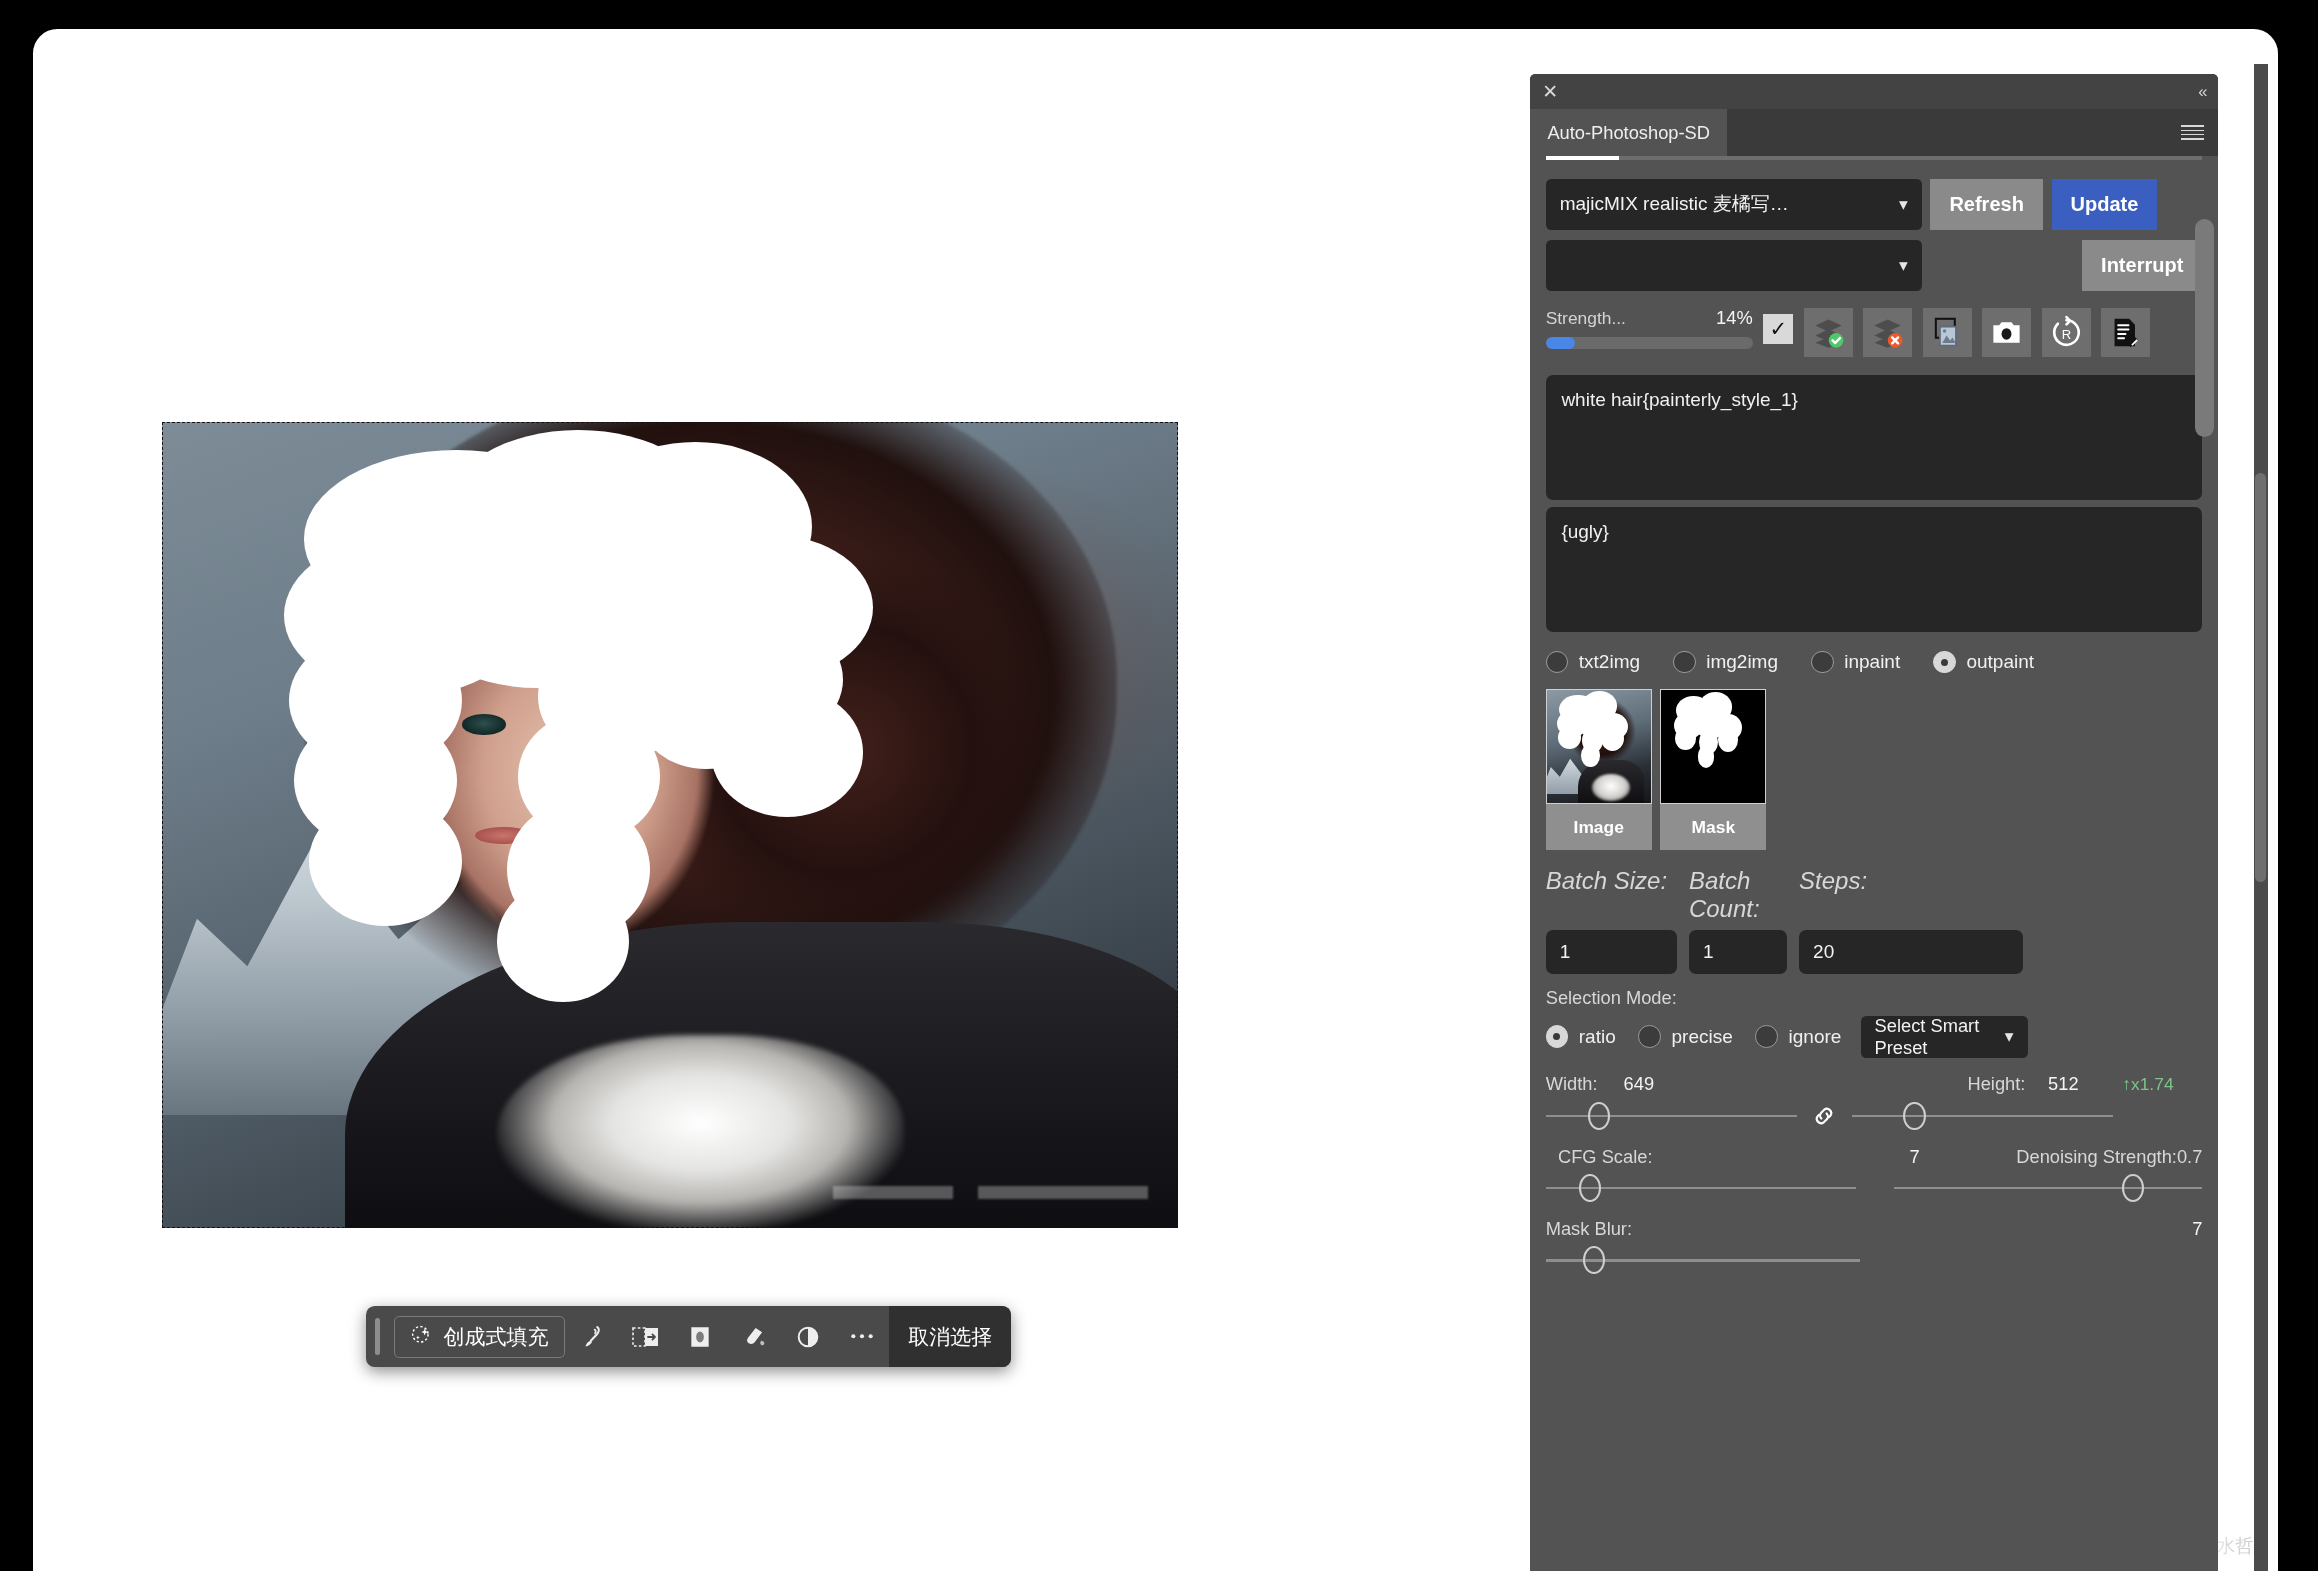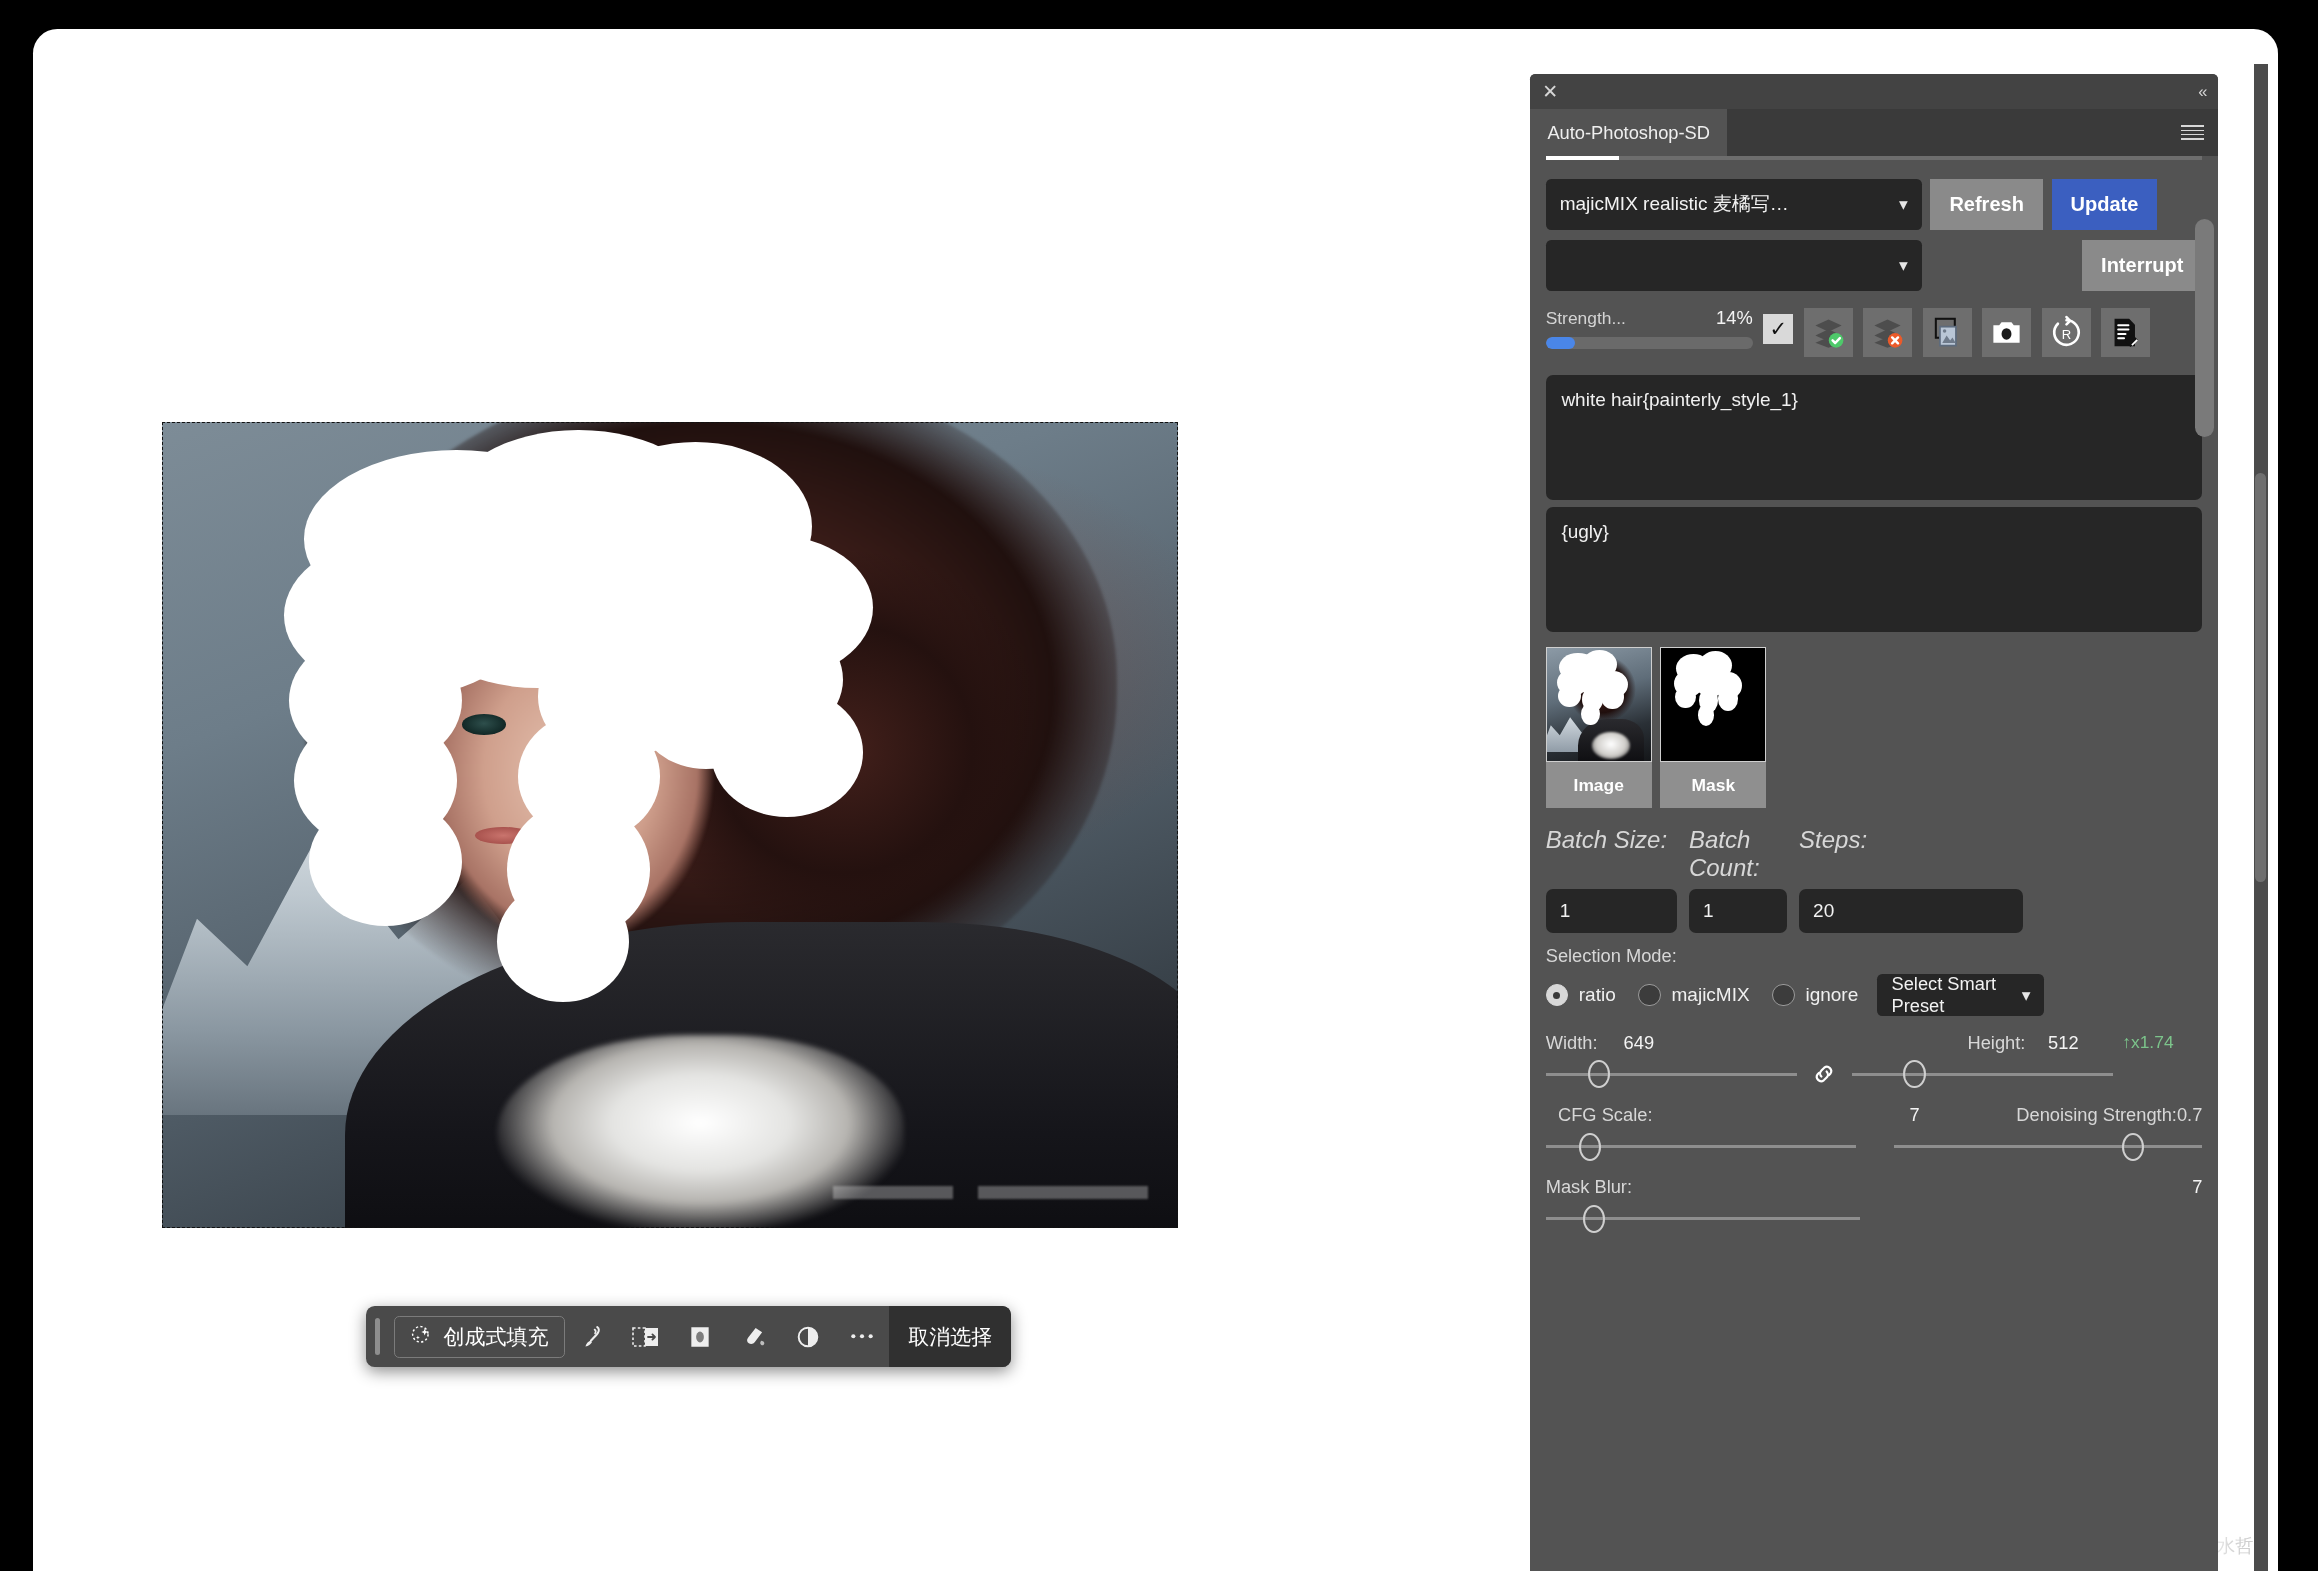--- a/index.html
+++ b/index.html
@@ -511,20 +511,32 @@
         </div>
       </div>
 
       <div class="prompt-box" style="margin-top:17.4px;height:125px;">
         <span>white hair{painterly_style_1}</span>
       </div>
       <div class="prompt-box" style="margin-top:7px;height:125px;">
         <span>{ugly}</span>
       </div>
 
+      <div class="radio-row" style="margin-top:19px;">
+        <div class="radio"></div>
+        <div class="radio-label">txt2img</div>
+        <div class="radio"></div>
+        <div class="radio-label">img2img</div>
+        <div class="radio"></div>
+        <div class="radio-label">inpaint</div>
+        <div class="radio on">
+            <i></i>
+          </div>
+        <div class="radio-label">outpaint</div>
+      </div>
 
       <div id="thumbs" style="margin-top:15.7px;">
         <div class="thumb-card">
           <div class="thumb-img">
             <div style="position:absolute;inset:0;background:linear-gradient(165deg,#8c9aa6 0%,#5f6d79 40%,#2a3036 72%,#141619 100%);"></div>
             <div style="position:absolute;left:-6%;bottom:8%;width:62%;height:40%;background:linear-gradient(180deg,#e6ecf1,#909ca7);clip-path:polygon(0 100%,16% 40%,30% 62%,46% 22%,64% 56%,82% 38%,100% 100%);"></div>
             <div style="position:absolute;left:20%;top:6%;width:66%;height:60%;background:radial-gradient(ellipse 50% 50% at 50% 50%,#50241f,#200f0d 70%,rgba(0,0,0,0));border-radius:50%;"></div>
             <div style="position:absolute;left:30%;bottom:-4%;width:64%;height:42%;background:linear-gradient(180deg,#2a2a2e,#0c0c0f);border-radius:44% 34% 0 0/56% 40% 0 0;"></div>
             <div style="position:absolute;left:44%;bottom:2%;width:36%;height:24%;background:radial-gradient(ellipse at 50% 45%,#fff,#cfcdc9 55%,rgba(160,158,154,0));border-radius:50%;filter:blur(0.9px);"></div>
             <div class="blob" style="left:12%;top:4%;width:36%;height:26%;"></div>
@@ -575,21 +587,21 @@
 
       <div class="row" style="margin-top:12.2px;">
         <div class="lbl">Selection Mode:</div>
       </div>
       <div class="radio-row" style="margin-top:7px;">
         <div class="radio on">
             <i></i>
           </div>
         <div class="radio-label" style="margin-right:12.2px;">ratio</div>
         <div class="radio"></div>
-        <div class="radio-label" style="margin-right:12.2px;">majicMIX</div>
+        <div class="radio-label" style="margin-right:12.2px;">precise</div>
         <div class="radio"></div>
         <div class="radio-label" style="margin-right:8.7px;">ignore</div>
         <div class="select-box" style="width:167px;height:42px;font-size:18.3px;">
           <span>Select Smart Preset</span>
           <span class="chev">▾</span>
         </div>
       </div>
 
       <div class="row" style="margin-top:15.7px;">
         <div class="lbl">Width:</div>

